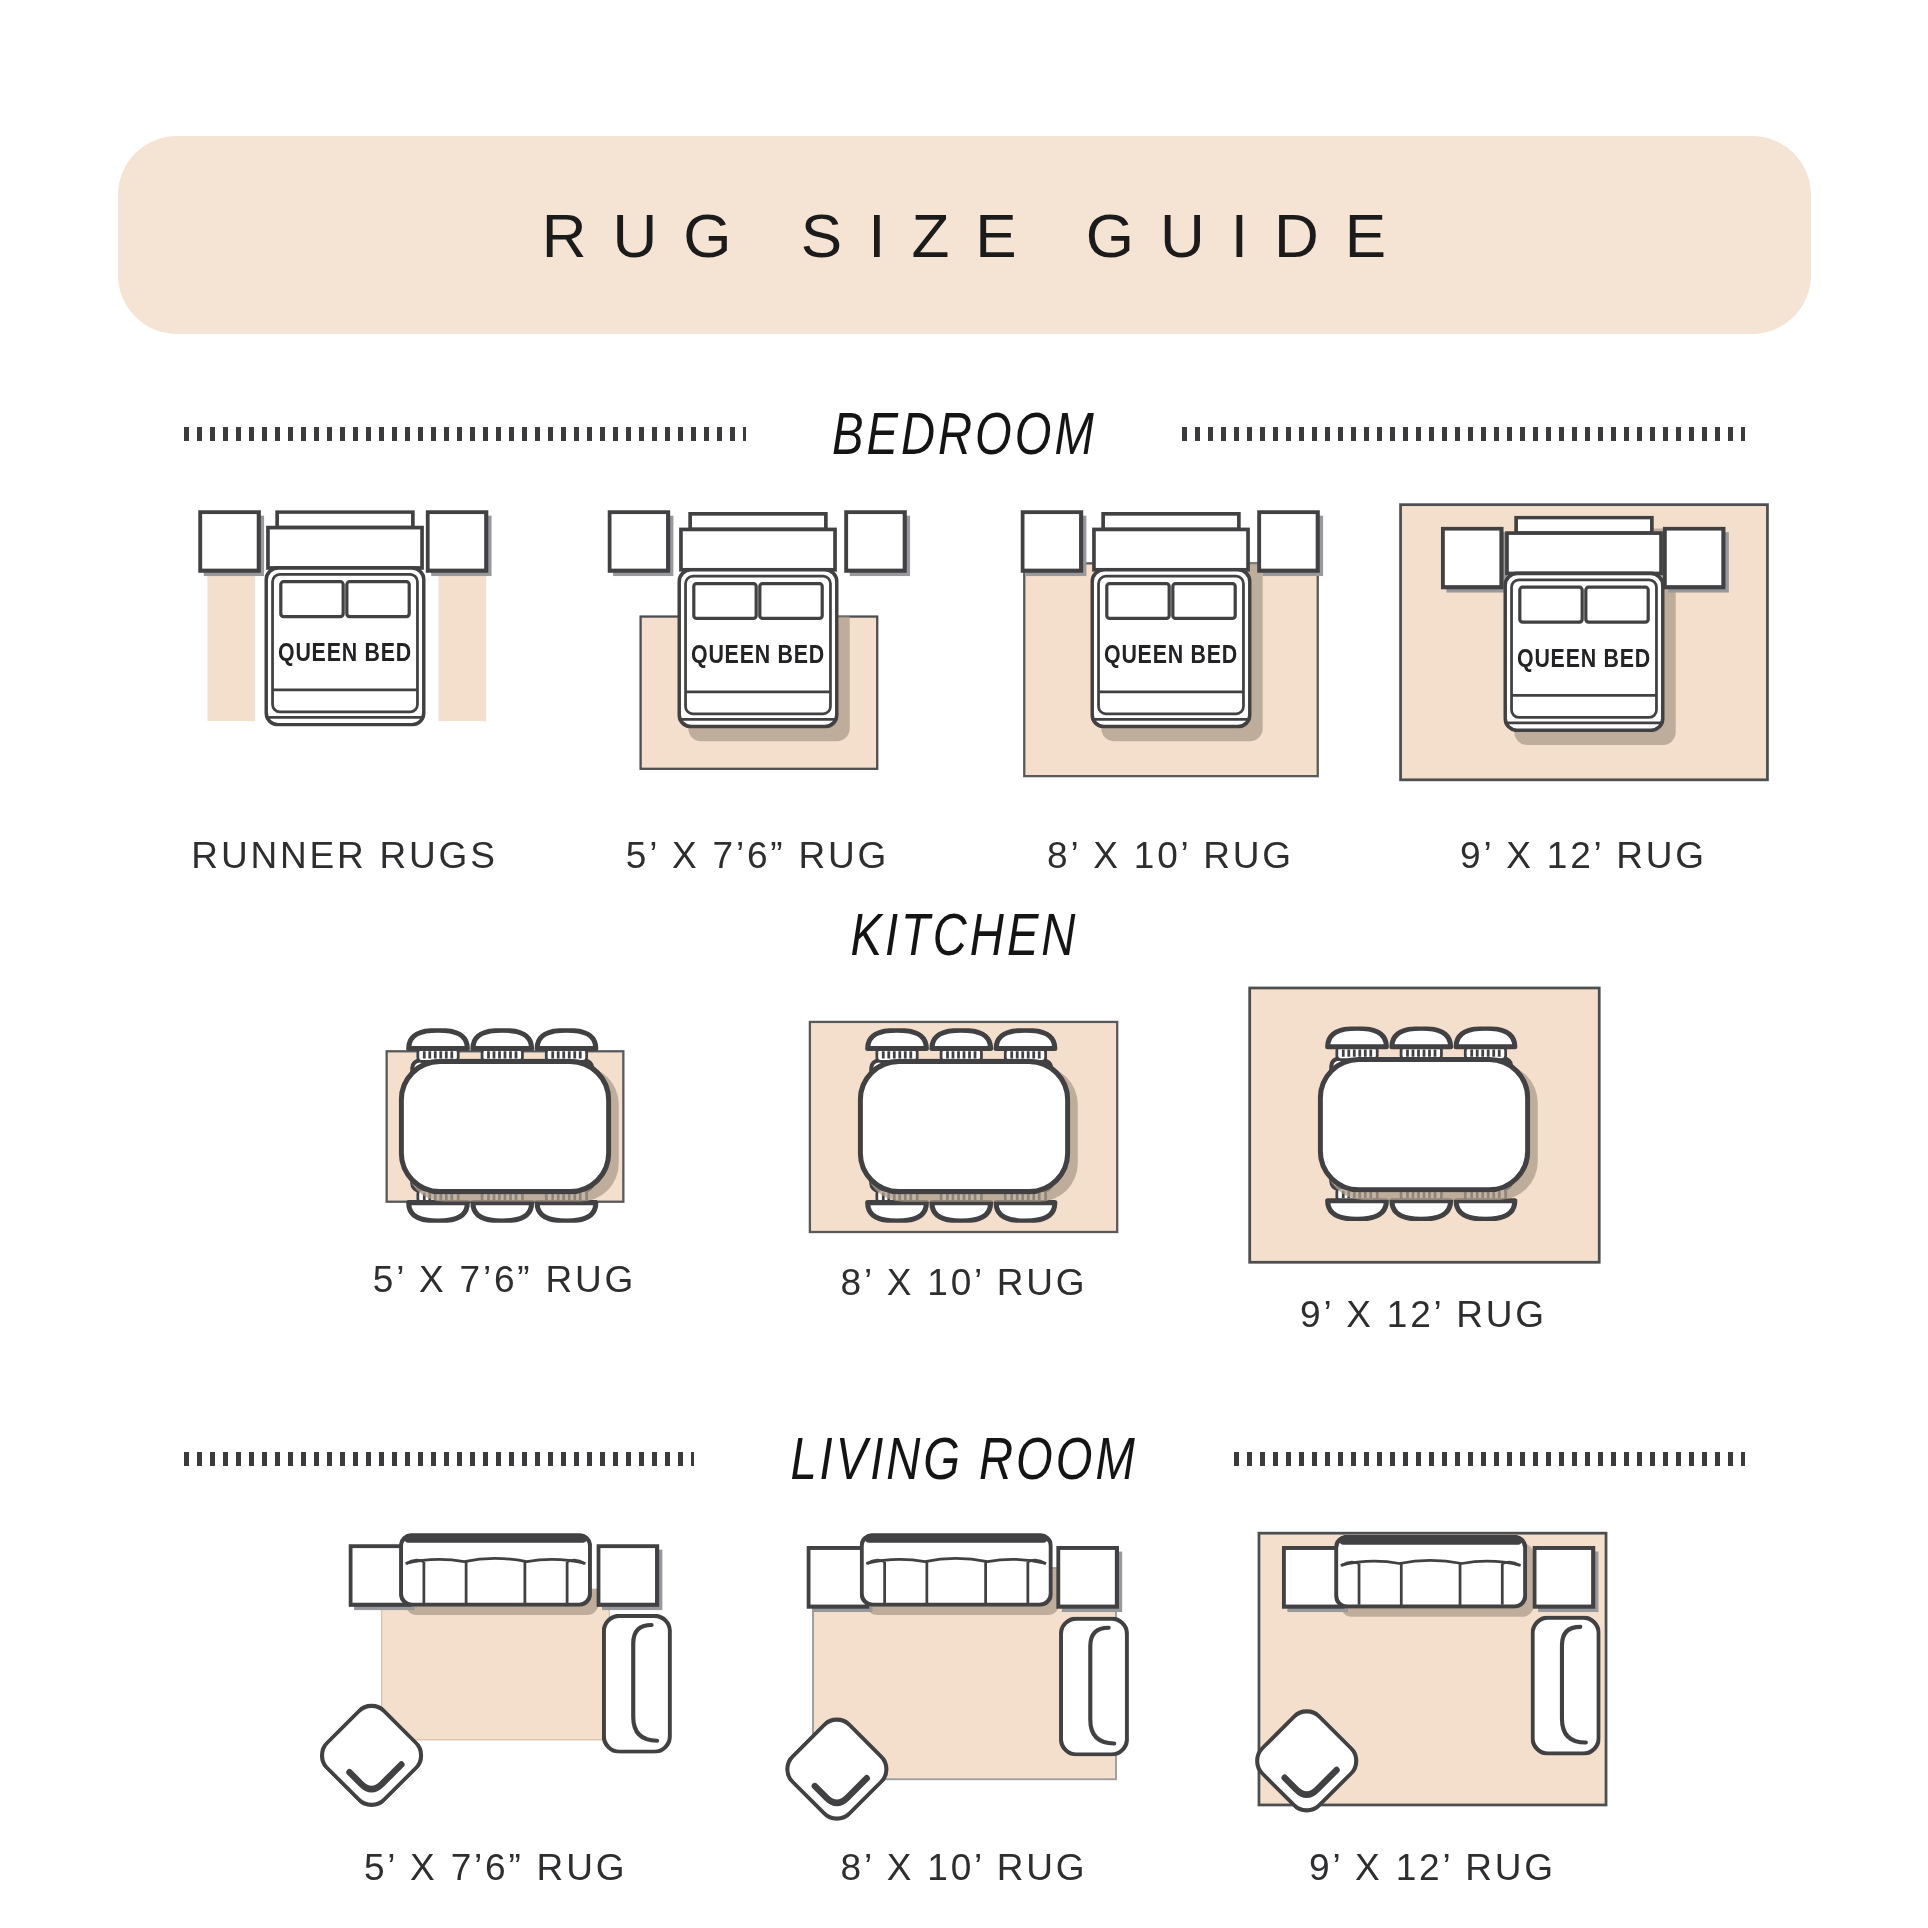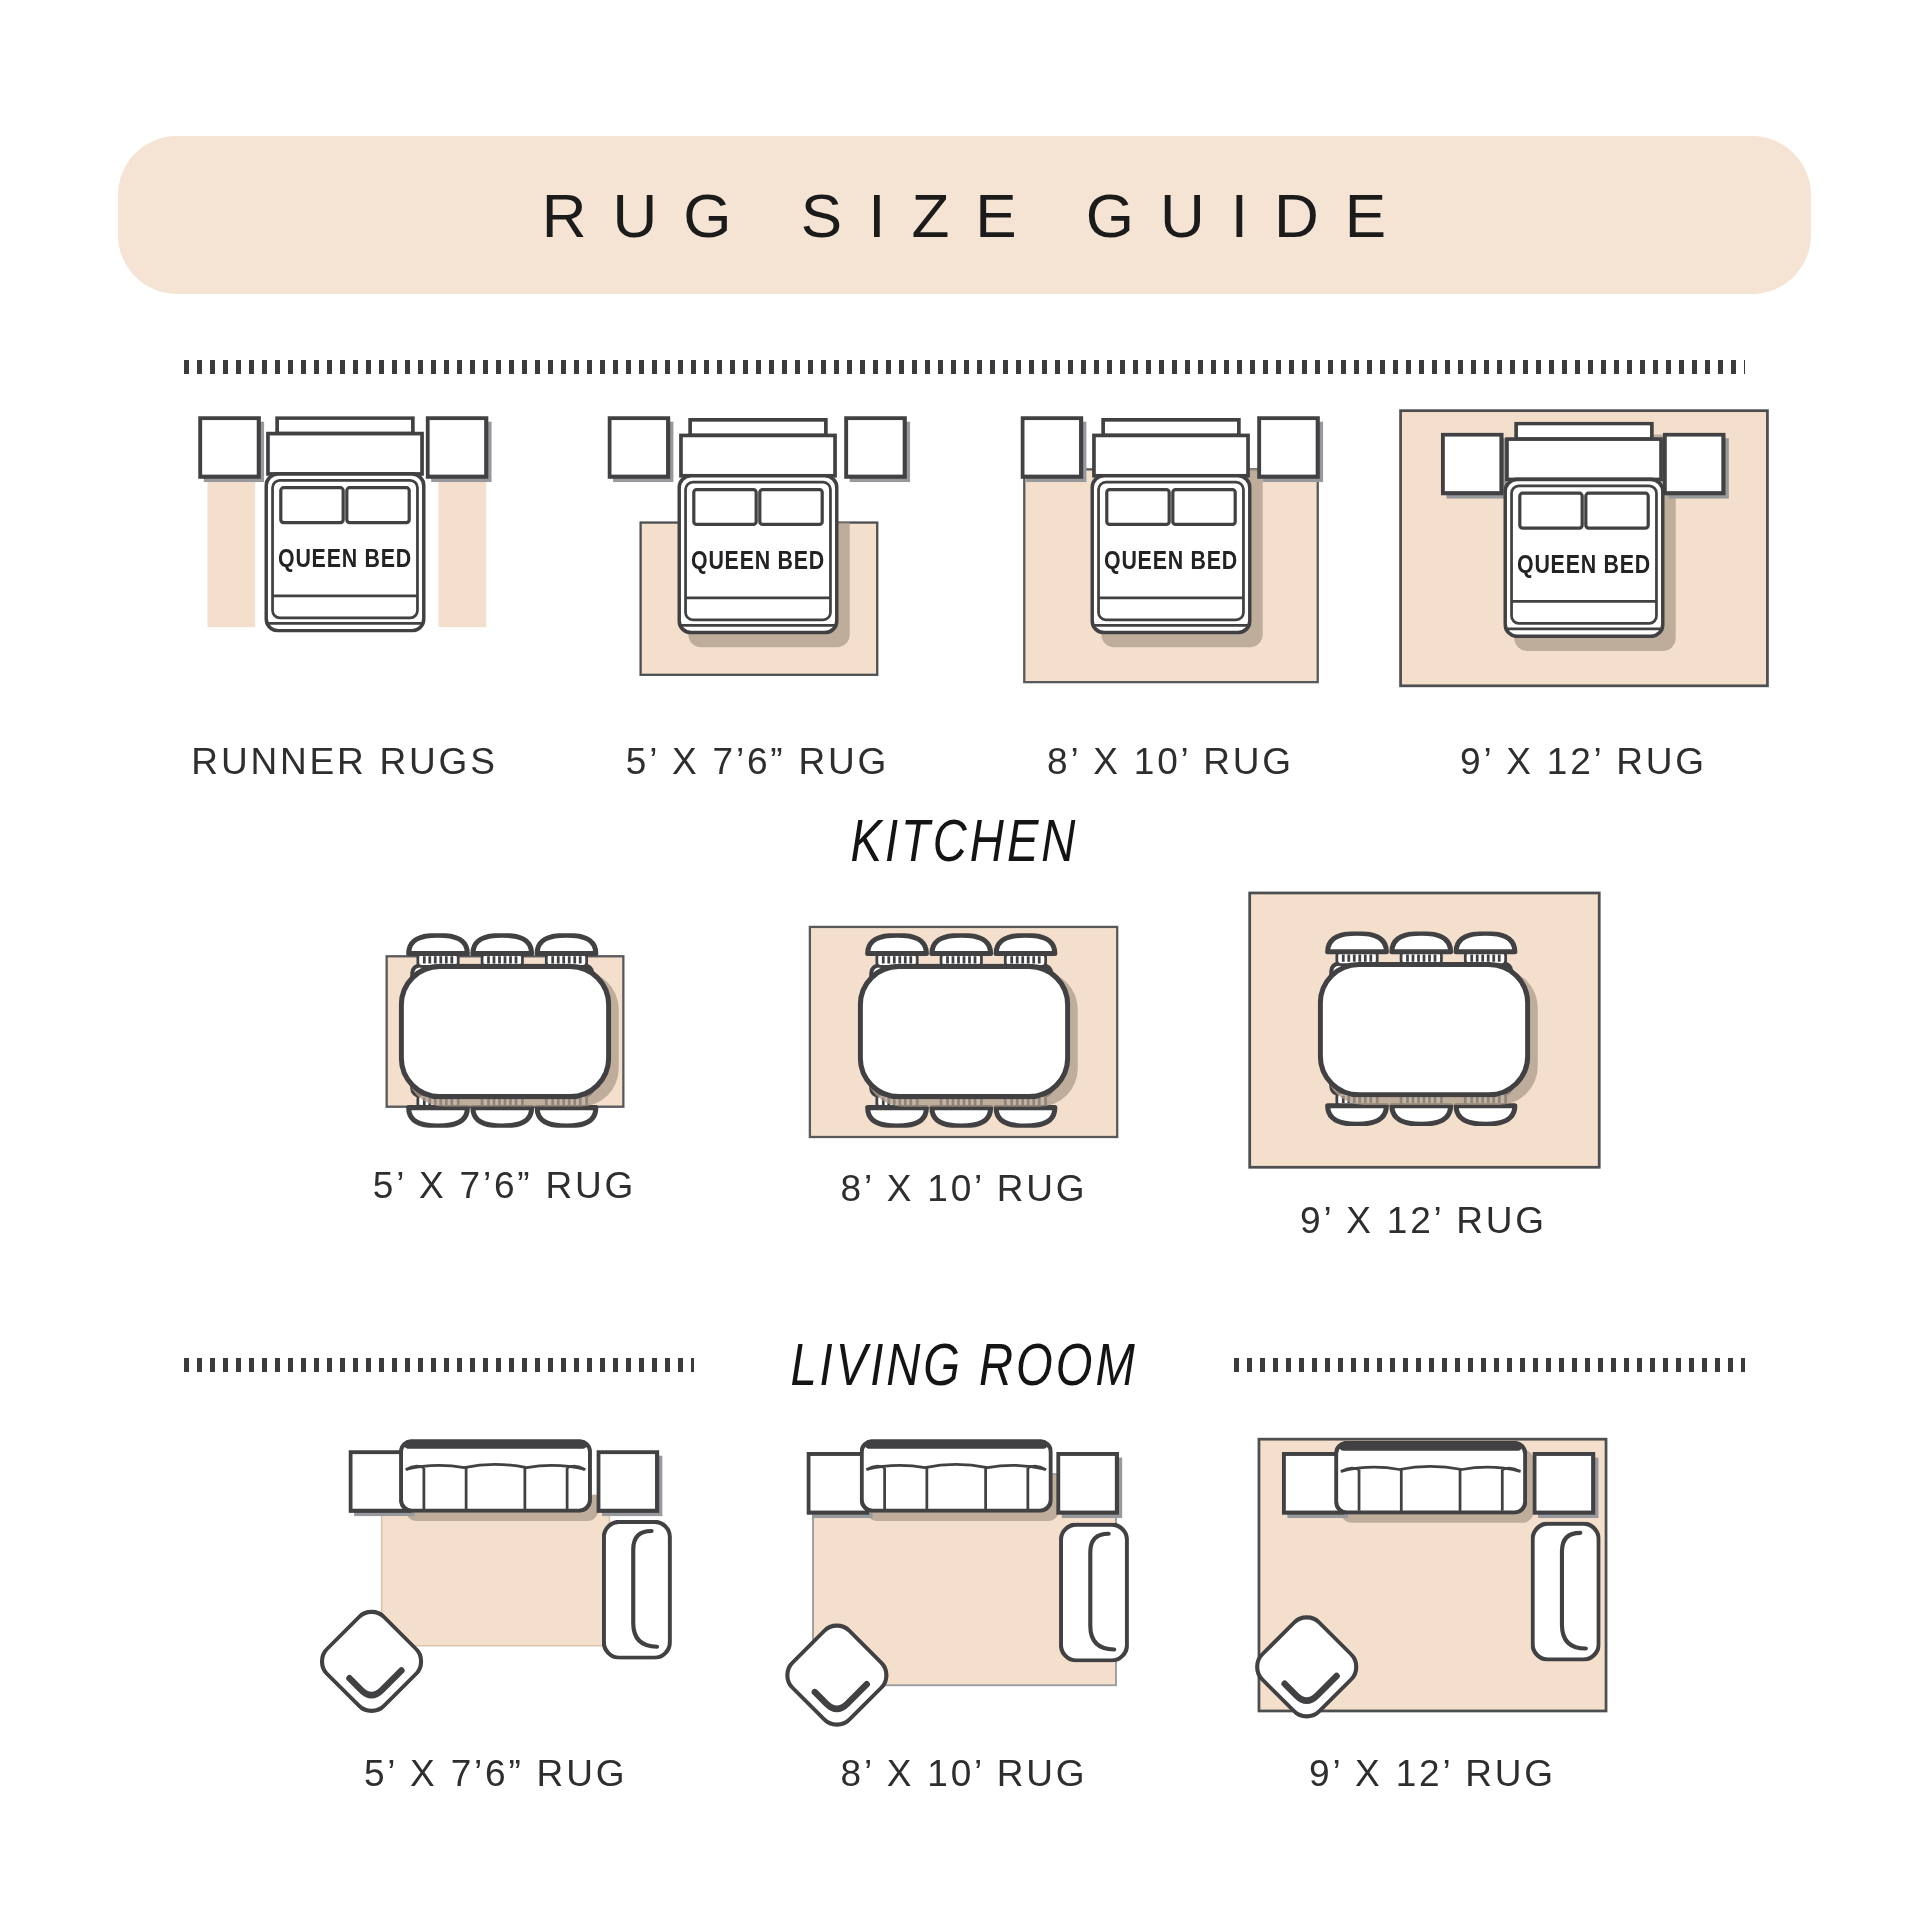--- a/index.html
+++ b/index.html
@@ -1,20 +1,20 @@
 <!DOCTYPE html>
 <html style="font-size:14.7px"><head>
 <meta charset="utf-8">
 <style>
   html,body{margin:0;padding:0;background:#ffffff;}
   body{width:1928px;height:1928px;position:relative;overflow:hidden;
        font-family:"Liberation Sans", sans-serif;color:#232325;}
 
   
-  .banner{width:1693px;height:158px;margin:136px auto 0 auto;background:#f5e3d3;
+  .banner{width:1693px;height:198px;margin:136px auto 0 auto;background:#f5e3d3;
           border-radius:59px;display:flex;align-items:center;justify-content:center;}
   .banner h1{margin:0;font-size:62px;font-weight:400;letter-spacing:26px;
              color:#1b1b1b;white-space:nowrap;padding-left:26px;}
 
   
   .sec-head{width:1561px;margin:0 auto;display:flex;align-items:center;}
   .sec-head .rule{flex:1;height:13.8px;
         background:repeating-linear-gradient(90deg,#3b3b3d 0 4.6px,transparent 4.6px 13px);}
   .sec-head h2{margin:0;padding:0 53px;font-size:59px;font-style:italic;font-weight:400;
                white-space:nowrap;color:#141414;}
@@ -97,20 +97,21 @@
     </symbol>
   </defs>
 </svg>
 
 <div class="banner">
   <h1>RUG SIZE GUIDE</h1>
 </div>
 
 <div class="sec-head mt-bed-head">
   <div class="rule"></div>
+  <h2><span>BEDROOM</span></h2>
   <div class="rule"></div>
 </div>
 
 <div class="row row-bedroom">
 
   <div class="cell cell-b">
     <svg width="404" height="321" viewBox="0 0 440 350">
       <rect x="70" y="68" width="52" height="172" fill="#f3dfcc"></rect>
       <rect x="322" y="68" width="52" height="172" fill="#f3dfcc"></rect>
       <use href="#nstand" x="60" y="10" width="72" height="72"></use>

